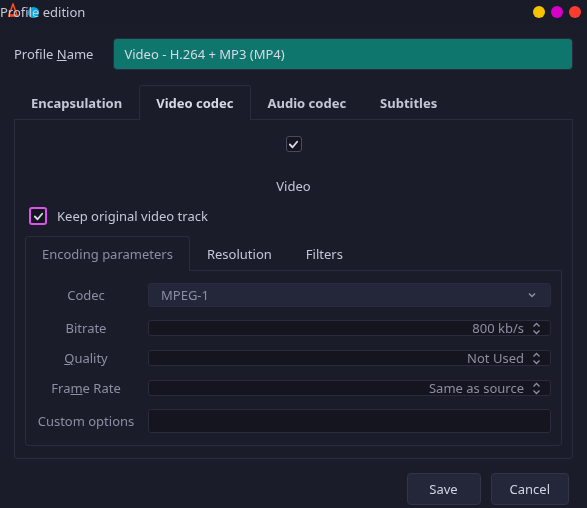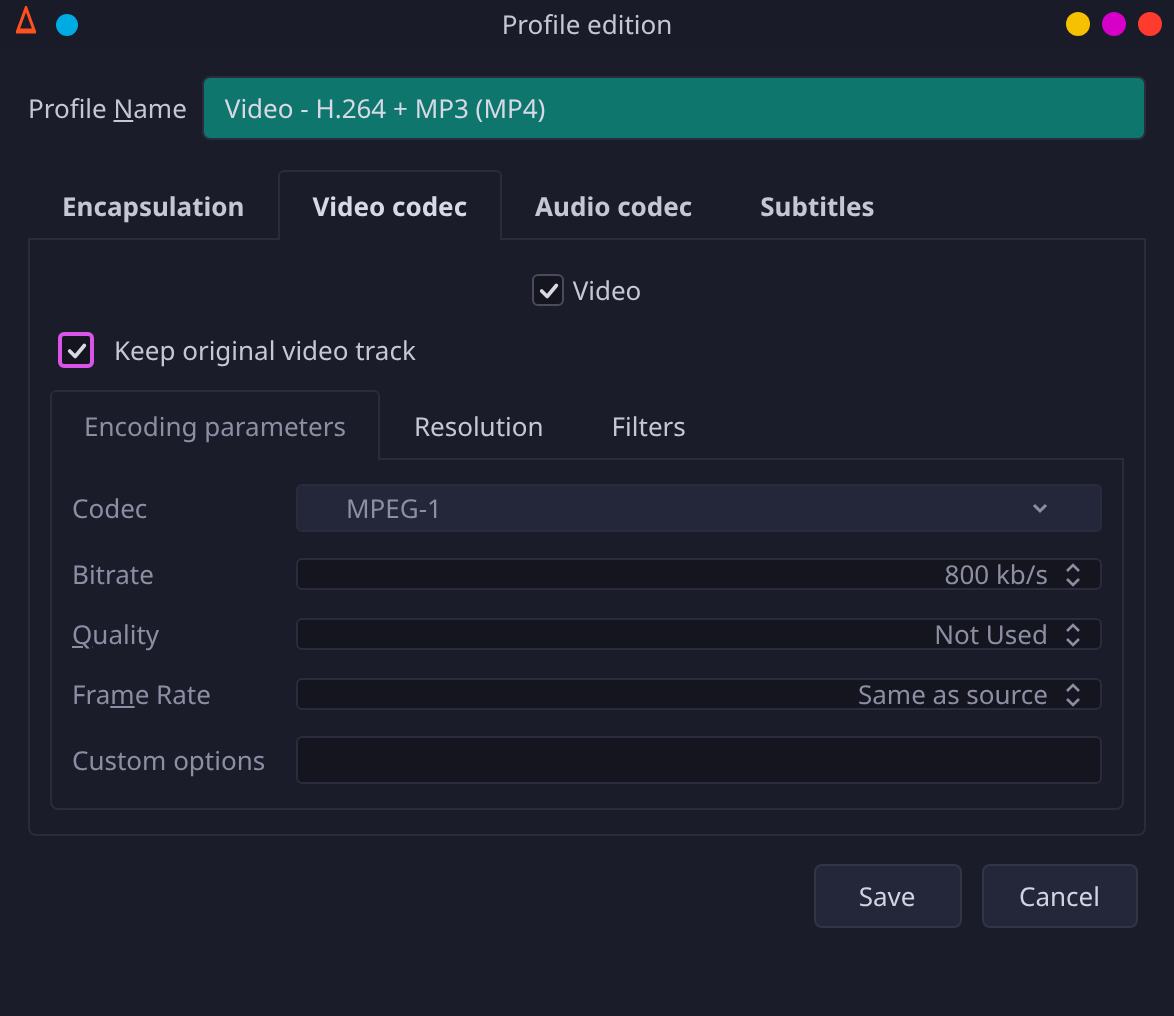--- a/index.html
+++ b/index.html
@@ -1,50 +1,50 @@
 <!DOCTYPE html>
 <html><head>
 <meta charset="utf-8">
 <style>
   * { box-sizing: border-box; margin: 0; padding: 0; font-family: "Segoe UI", "Noto Sans", sans-serif; }
   body { background: #1a1c2a; width: 587px; height: 508px; overflow: hidden; color: #c5c7d6; font-size: 13px; }
   .titlebar { height: 24px; display: flex; align-items: center; position: relative; background: #191b28; }
   .titlebar .left-icons { position: absolute; left: 6px; display: flex; align-items: center; gap: 8px; }
-  .titlebar .title { position: absolute; left: 0; right: 0; text-align: center; color: #c5c7d6; font-size: 13px; }
+  .titlebar .title { position: absolute; left: 0; right: 0; text-align: left; color: #c5c7d6; font-size: 13px; }
   .titlebar .right-dots { position: absolute; right: 6px; display: flex; gap: 6px; }
   .dot { width: 12px; height: 12px; border-radius: 50%; display: inline-block; }
   .dot.blue { width: 11px; height: 11px; background: #00abe3; }
   .dot.yellow { background: #f5c100; }
   .dot.magenta { background: #d700c9; }
   .dot.red { background: #ff3b30; }
   .cone { width: 14px; height: 14px; }
   .content { padding: 8px 14px 14px 14px; }
-  .row-name { display: flex; align-items: center; gap: 8px; margin: 6px 0 14px 0; justify-content: center; }
+  .row-name { display: flex; align-items: center; gap: 20px; margin: 6px 0 14px 0; justify-content: center; }
   .row-name label { color: #c5c7d6; }
   .row-name .underline { text-decoration: underline; text-decoration-color: #c5c7d6; }
   .name-input { flex: 1; background: #0f766e; border: 1px solid #2a2c3d; border-radius: 4px; padding: 6px 10px; color: #d7d9e6; font-size: 13px; }
   .tabs { display: flex; gap: 0; border-bottom: 1px solid #2a2c3d; margin-bottom: 0; }
   .tab { padding: 8px 16px; color: #c5c7d6; cursor: pointer; border: 1px solid transparent; border-bottom: none; border-radius: 3px 3px 0 0; position: relative; top: 1px; font-weight: bold; }
   .tab.active { border-color: #2a2c3d; background: #1a1c2a; color: #d7d9e6; }
   .tab-panel { border: 1px solid #2a2c3d; border-top: none; border-radius: 0 0 4px 4px; padding: 12px 10px; }
-  .video-check { display: flex; justify-content: center; align-items: center; gap: 4px; padding: 4px 0 10px 0; }
+  .video-check { display: flex; justify-content: center; align-items: center; gap: 25px; padding: 4px 0 10px 0; flex-direction: column; }
   .checkbox { width: 16px; height: 16px; background: #14151f; border: 1px solid #4a4c5d; border-radius: 3px; display: flex; align-items: center; justify-content: center; cursor: pointer; }
   .checkbox.hl { border: 2px solid #d954e8; width: 18px; height: 18px; }
   .check-svg { width: 11px; height: 11px; }
   .keep-row { display: flex; align-items: center; gap: 10px; padding: 2px 0 10px 4px; }
   .subtabs { display: flex; border-bottom: 1px solid #2a2c3d; }
   .subtab { padding: 8px 16px; color: #c5c7d6; cursor: pointer; border: 1px solid transparent; border-bottom: none; border-radius: 3px 3px 0 0; position: relative; top: 1px; }
   .subtab.active { border-color: #2a2c3d; background: #1a1c2a; color: #8c8fa3; }
   .subtab.disabled { color: #8c8fa3; }
   .form-area { border: 1px solid #2a2c3d; border-top: none; border-radius: 0 0 4px 4px; padding: 12px 10px; }
   .form-row { display: flex; align-items: center; margin-bottom: 12px; }
   .form-row:last-child { margin-bottom: 0; }
-  .form-label { width: 112px; text-align: left; padding-right: 12px; color: #8c8fa3; font-size: 13px; }
+  .form-label { width: 112px; text-align: center; padding-right: 12px; color: #8c8fa3; font-size: 13px; }
   .form-label .u { text-decoration: underline; }
-  .select { flex: 1; background: #24263a; border: 1px solid #2a2c3d; border-radius: 3px; padding: 4px 24px; color: #8c8fa3; font-size: 13px; display: flex; align-items: center; justify-content: space-between; height: 24px; }
+  .select { flex: 1; background: #24263a; border: 1px solid #2a2c3d; border-radius: 3px; padding: 4px 12px; color: #8c8fa3; font-size: 13px; display: flex; align-items: center; justify-content: space-between; height: 24px; }
   .chev { width: 12px; height: 12px; }
   .spin-field { flex: 1; background: #14151f; border: 1px solid #2a2c3d; border-radius: 3px; padding: 4px 8px; color: #8c8fa3; font-size: 13px; display: flex; align-items: center; justify-content: flex-end; gap: 8px; height: 16px; }
   .spin-arrows { width: 10px; display: flex; flex-direction: column; gap: 1px; }
   .spin-arrows svg { width: 9px; height: 6px; display: block; }
   .text-input { flex: 1; background: #14151f; border: 1px solid #2a2c3d; border-radius: 3px; height: 24px; padding: 4px 8px; color: #d7d9e6; font-size: 13px; }
   .buttons { display: flex; justify-content: flex-end; gap: 10px; padding: 14px 4px 0 0; align-items: center; }
   .btn { min-width: 74px; padding: 6px 18px; background: #24263a; border: 1px solid #323448; border-radius: 4px; color: #d2d4e2; font-size: 13px; text-align: center; cursor: pointer; }
 </style>
 </head>
 <body>

